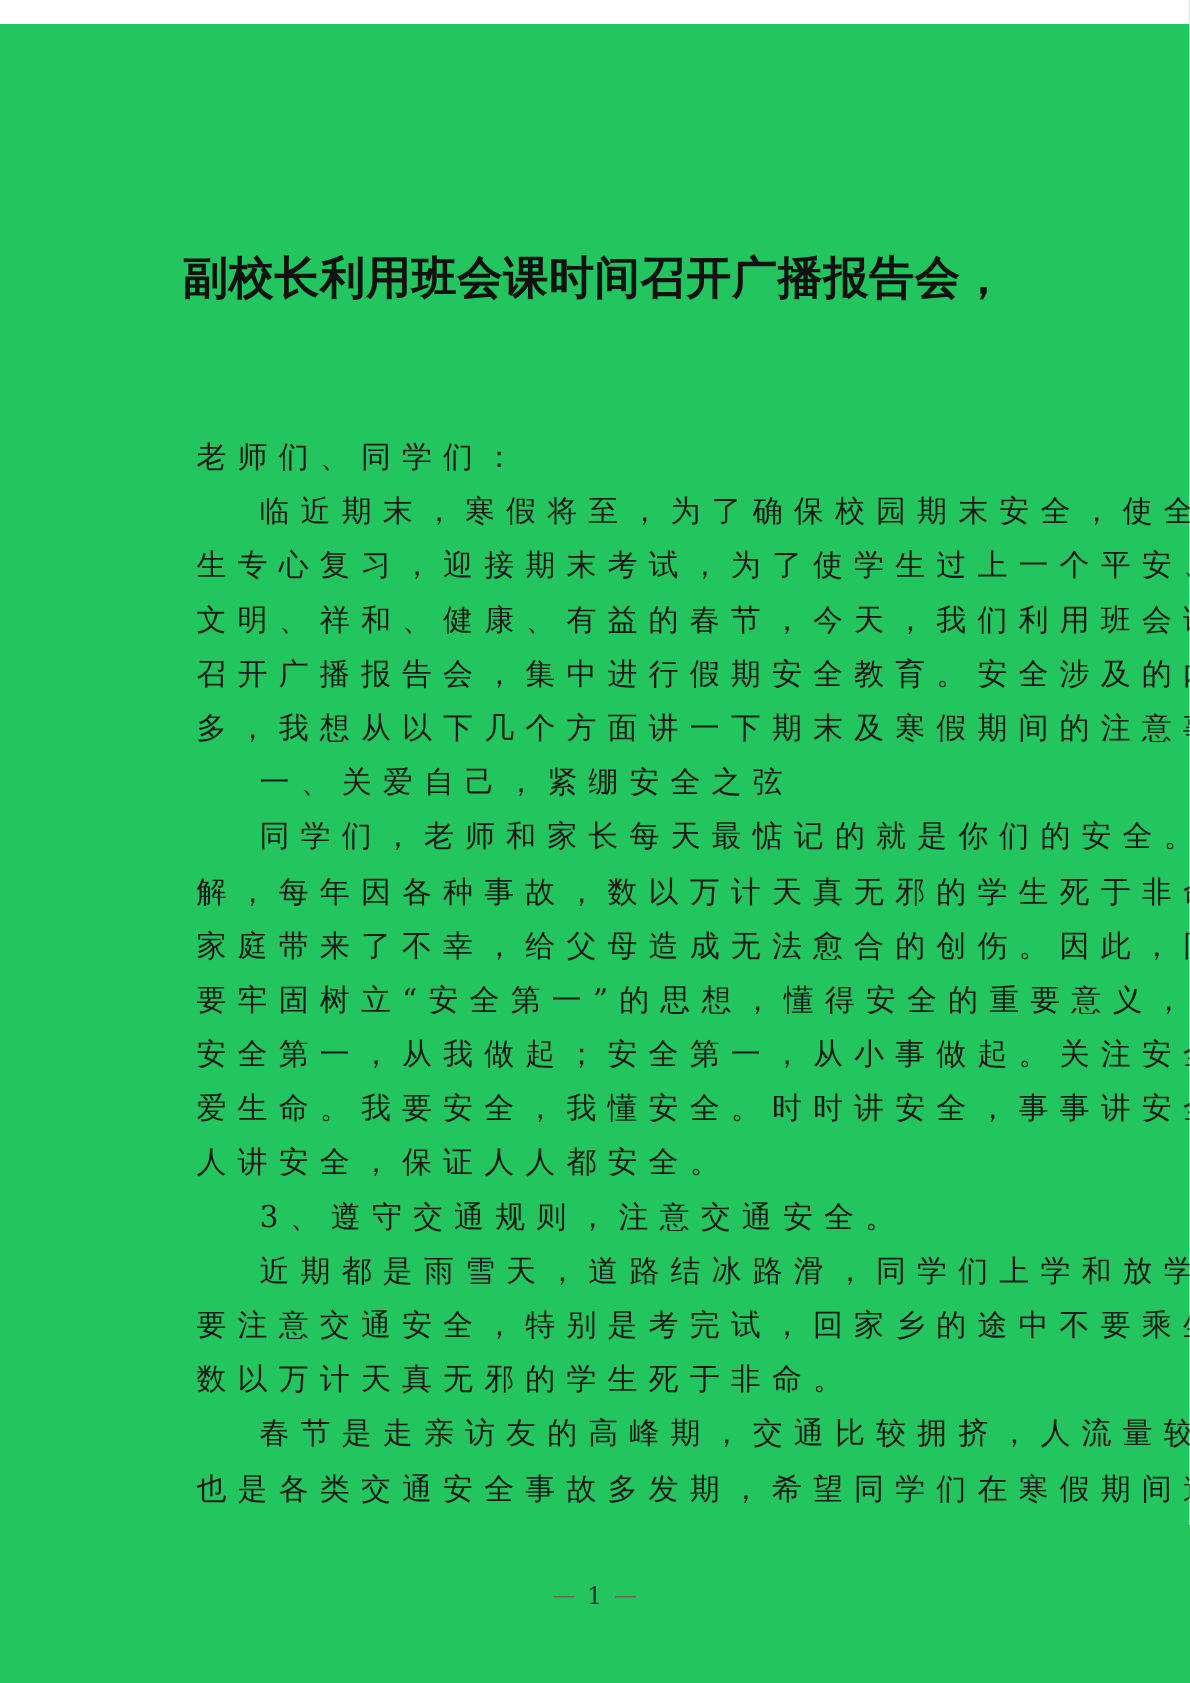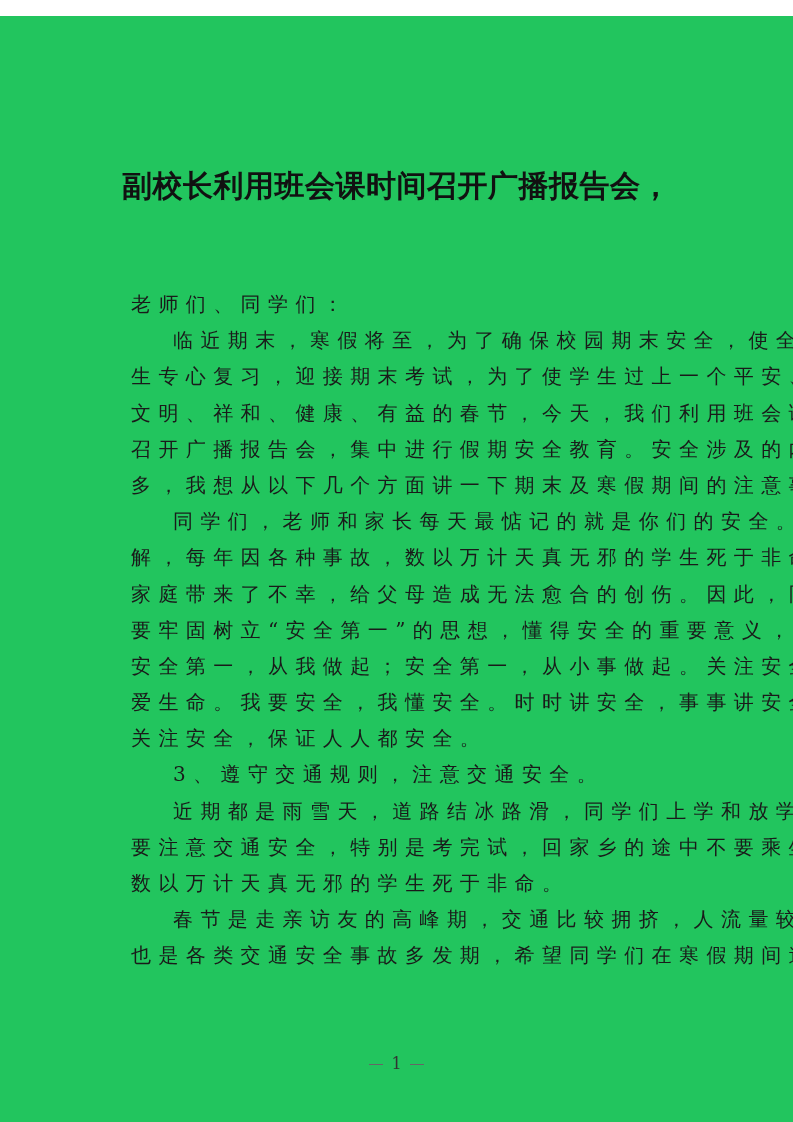--- a/index.html
+++ b/index.html
@@ -80,27 +80,28 @@
     <div>副校长利用班会课时间召开广播报告会，</div>
   </div>
 
   <div class="body">
     <div class="line">老师们、同学们：</div>
     <div class="line indent">临近期末，寒假将至，为了确保校园期末安全，使全校学</div>
     <div class="line">生专心复习，迎接期末考试，为了使学生过上一个平安、快乐、</div>
     <div class="line">文明、祥和、健康、有益的春节，今天，我们利用班会课时间</div>
     <div class="line">召开广播报告会，集中进行假期安全教育。安全涉及的内容很</div>
     <div class="line">多，我想从以下几个方面讲一下期末及寒假期间的注意事项。</div>
+    <div class="line indent heading">一、关爱自己，紧绷安全之弦</div>
     <div class="line indent">同学们，老师和家长每天最惦记的就是你们的安全。据了</div>
     <div class="line">解，每年因各种事故，数以万计天真无邪的学生死于非命，给</div>
     <div class="line">家庭带来了不幸，给父母造成无法愈合的创伤。因此，同学们</div>
     <div class="line">要牢固树立“安全第一”的思想，懂得安全的重要意义，做到：</div>
     <div class="line">安全第一，从我做起；安全第一，从小事做起。关注安全，关</div>
     <div class="line">爱生命。我要安全，我懂安全。时时讲安全，事事讲安全，人</div>
-    <div class="line">关注安全，保证人人都安全。</div>
+    <div class="line">人讲安全，保证人人都安全。</div>
     <div class="line indent">3、遵守交通规则，注意交通安全。</div>
     <div class="line indent">近期都是雨雪天，道路结冰路滑，同学们上学和放学途中</div>
     <div class="line">要注意交通安全，特别是考完试，回家乡的途中不要乘坐黑车、</div>
     <div class="line">数以万计天真无邪的学生死于非命。</div>
     <div class="line indent">春节是走亲访友的高峰期，交通比较拥挤，人流量较大，</div>
     <div class="line">也是各类交通安全事故多发期，希望同学们在寒假期间遵守交</div>
   </div>
 
   <div class="footer">
     <span class="dash"></span><span>1</span><span class="dash"></span>

